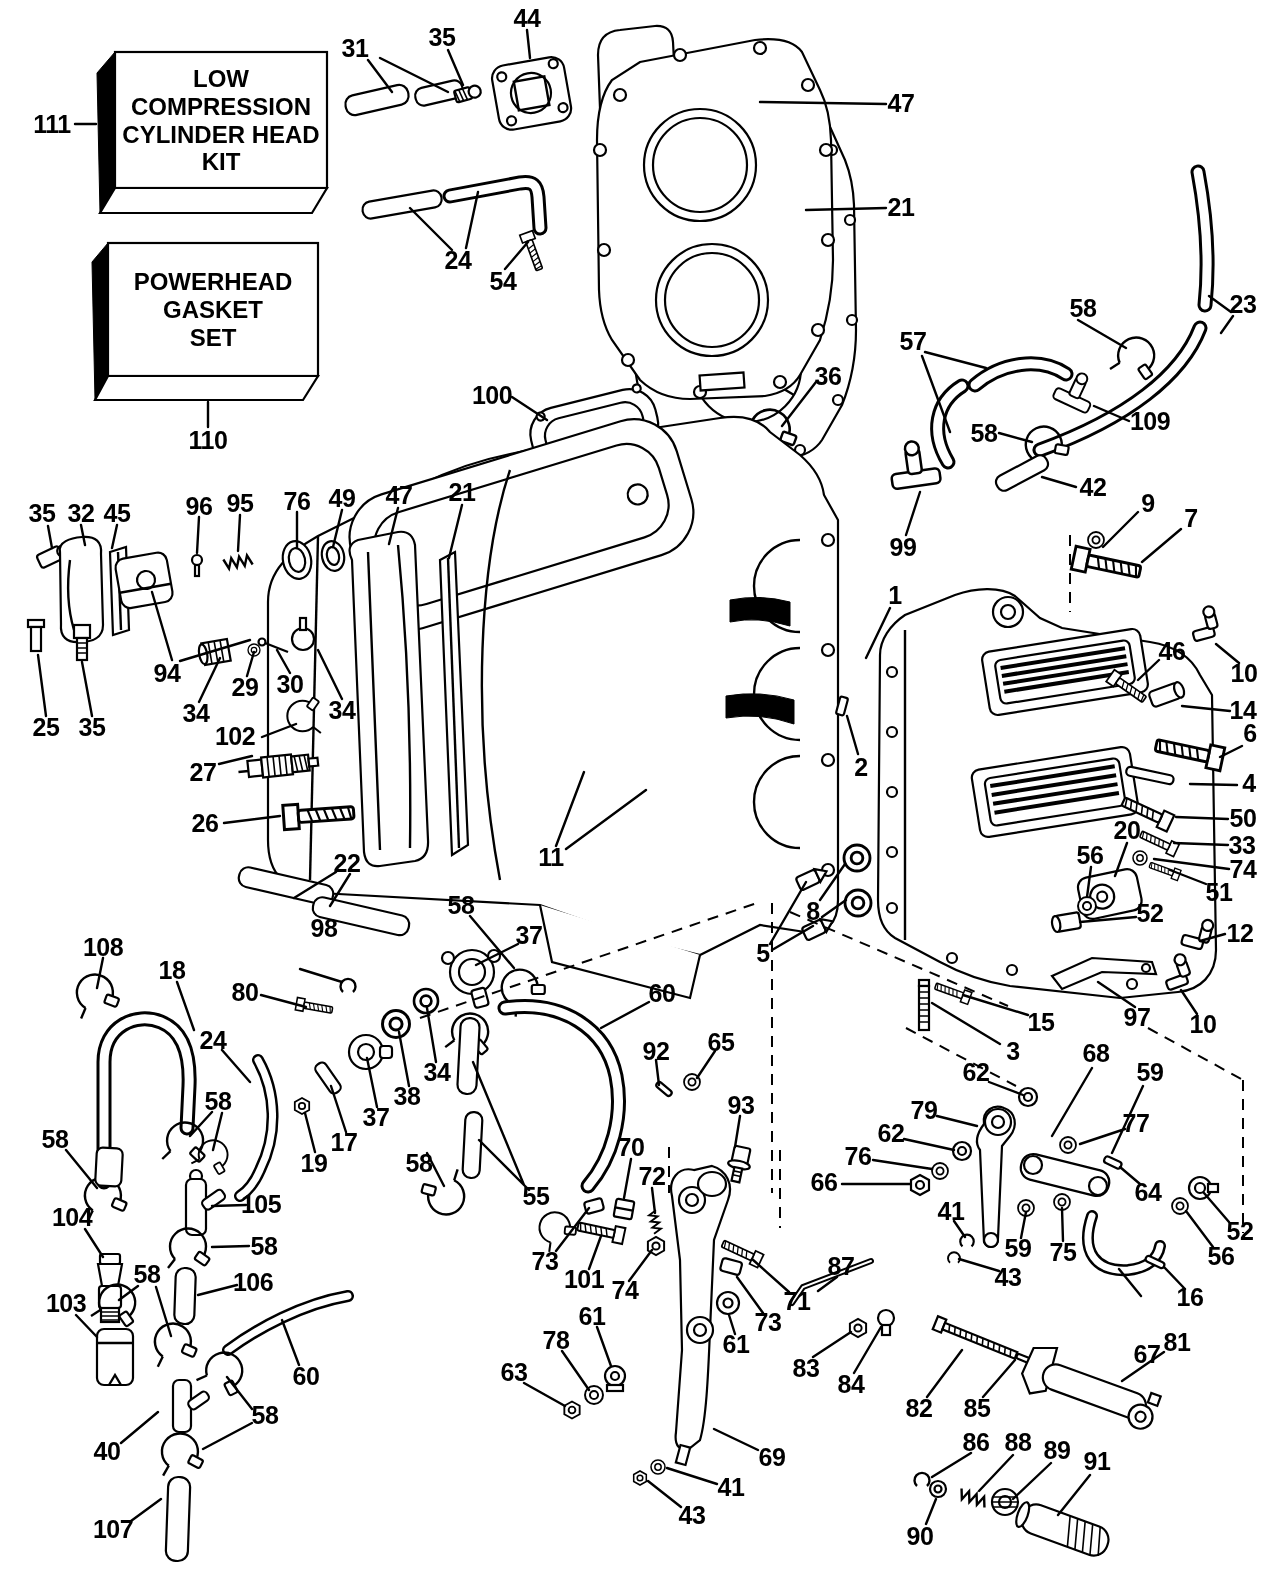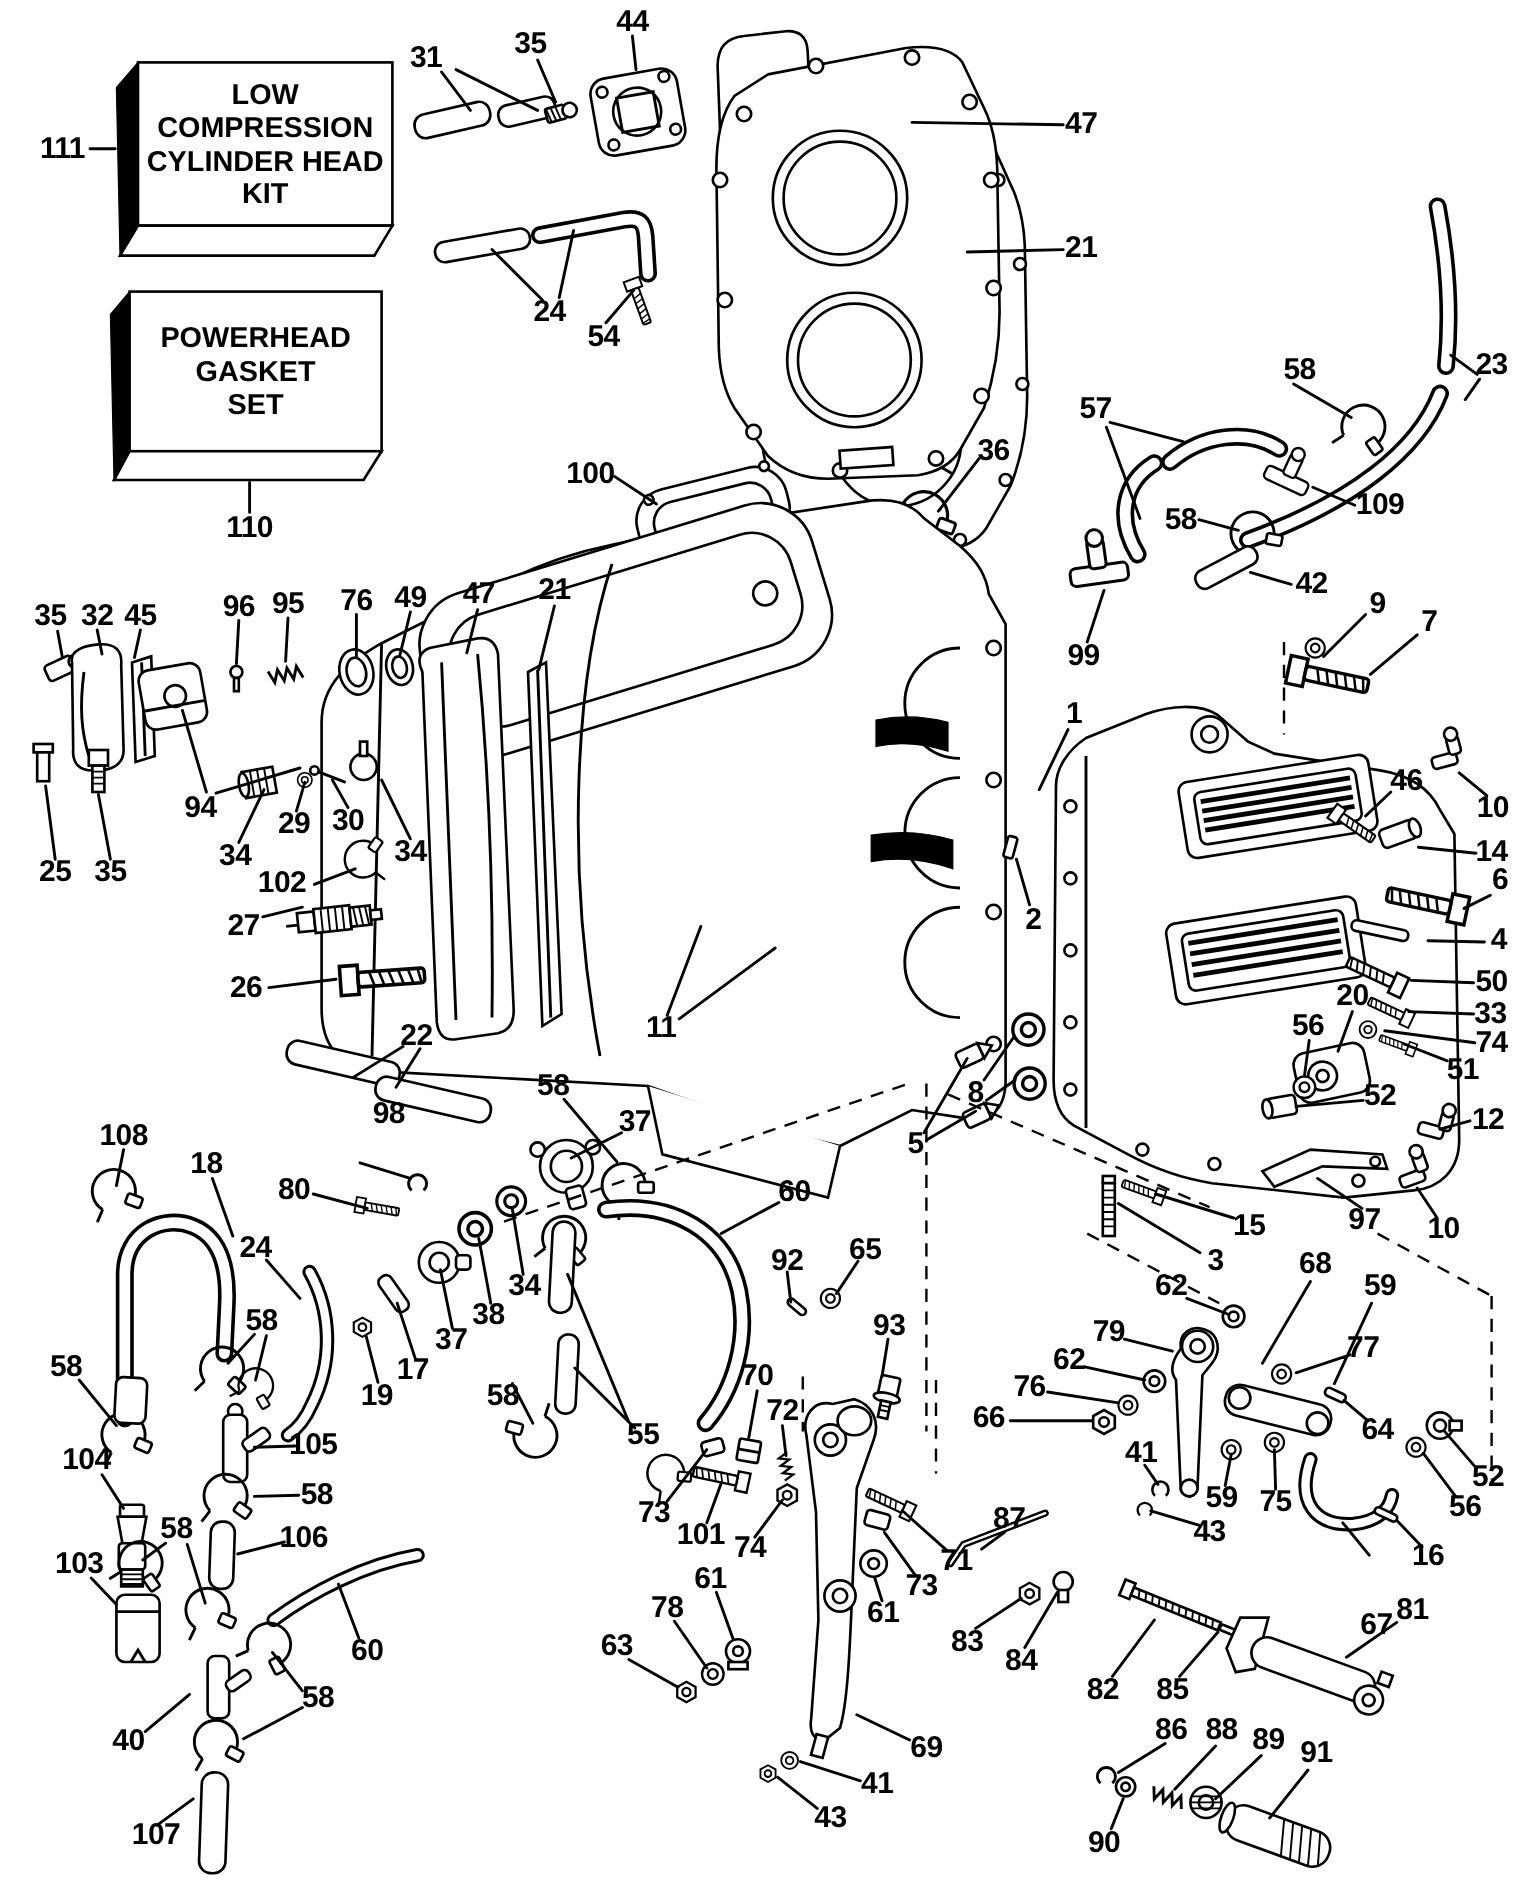--- a/index.html
+++ b/index.html
@@ -714,17 +714,17 @@
       <div class="callout" style="left: 977px; top: 1408px;">85</div>
       <div class="callout" style="left: 265px; top: 1415px;">58</div>
       <div class="callout" style="left: 976px; top: 1442px;">86</div>
       <div class="callout" style="left: 1018px; top: 1442px;">88</div>
       <div class="callout" style="left: 1057px; top: 1450px;">89</div>
       <div class="callout" style="left: 107px; top: 1451px;">40</div>
       <div class="callout" style="left: 1097px; top: 1461px;">91</div>
       <div class="callout" style="left: 772px; top: 1457px;">69</div>
       <div class="callout" style="left: 731px; top: 1487px;">41</div>
       <div class="callout" style="left: 692px; top: 1515px;">43</div>
-      <div class="callout" style="left: 113px; top: 1529px; margin-left: 17px;">107</div>
+      <div class="callout" style="left: 113px; top: 1529px;">107</div>
       <div class="callout" style="left: 920px; top: 1536px;">90</div>
     </div>
 
 </div>
 
 </body></html>

